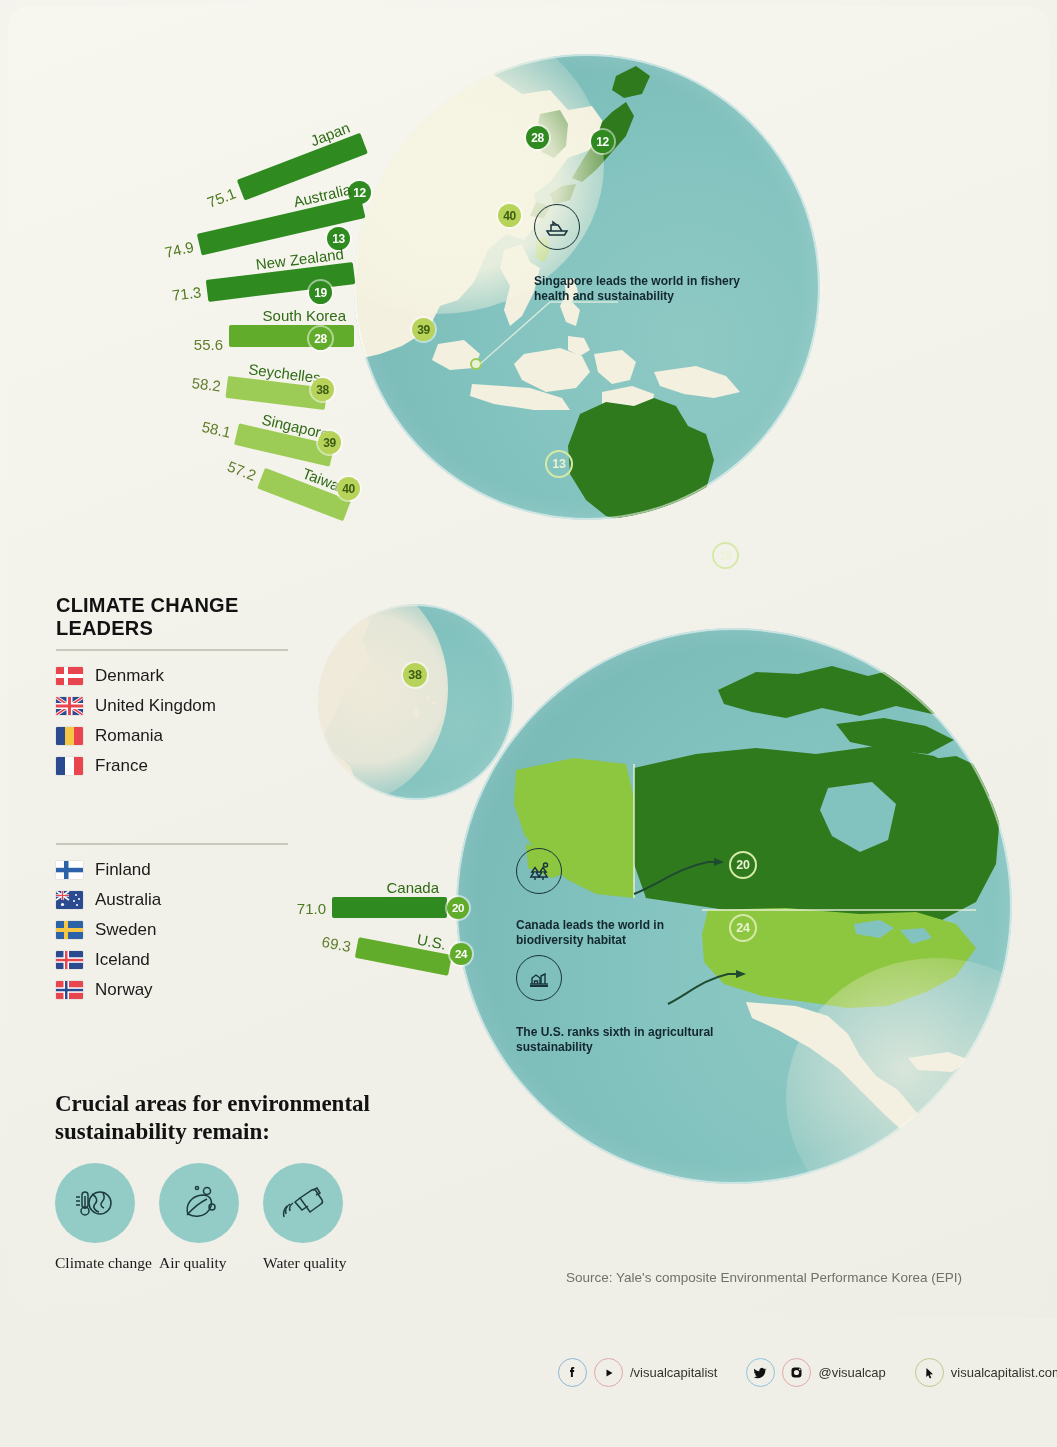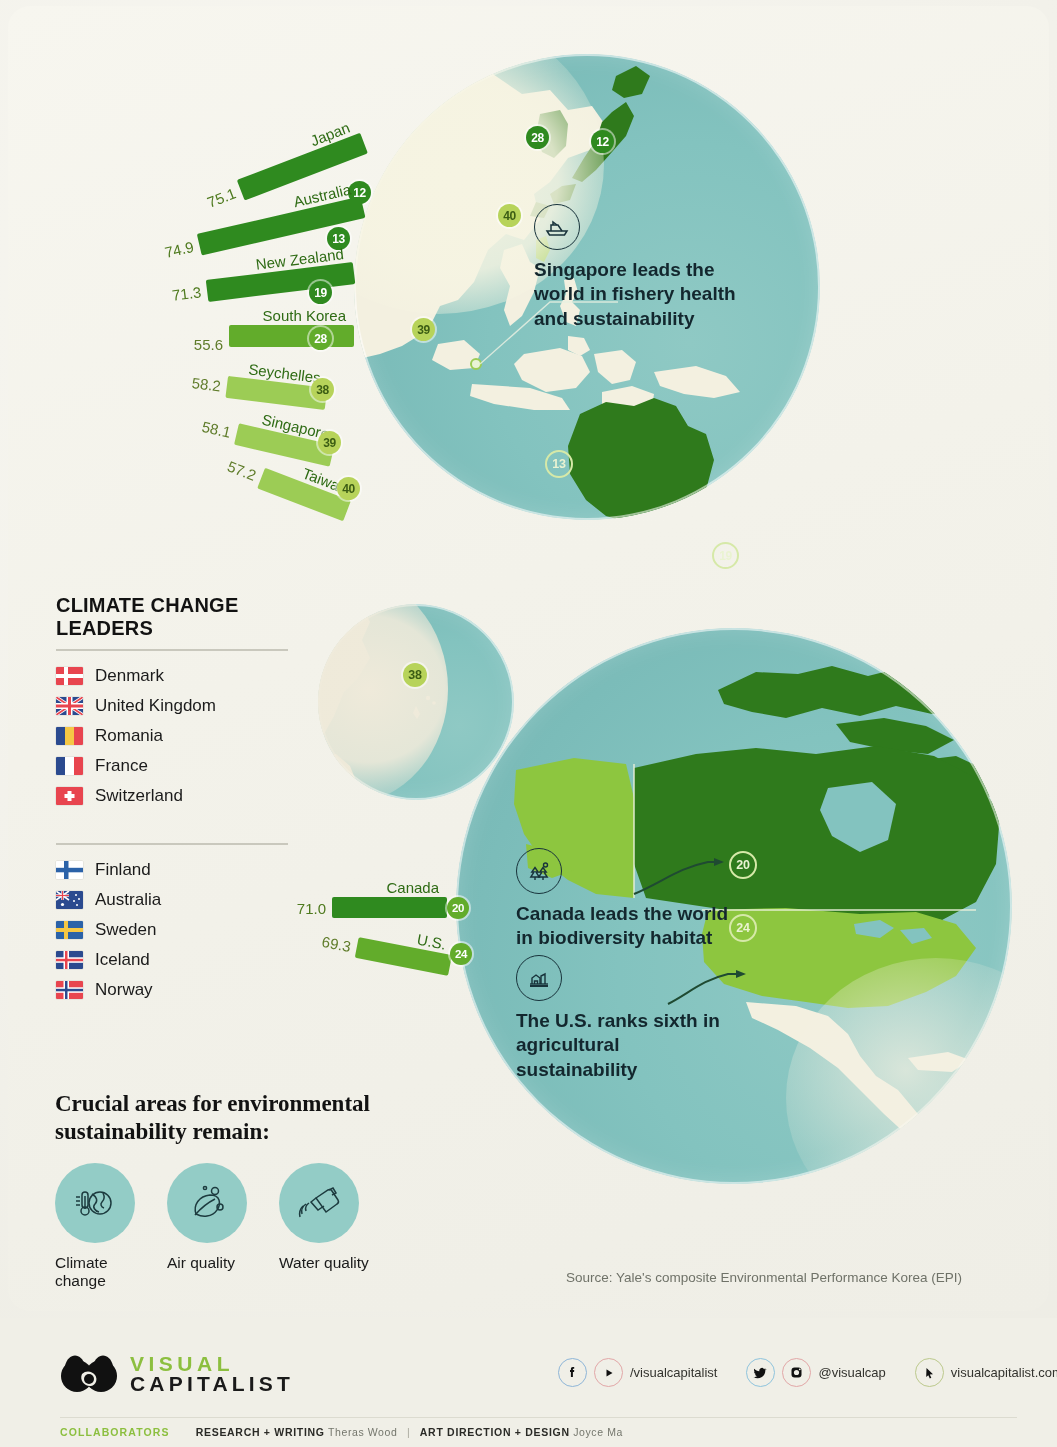--- a/index.html
+++ b/index.html
@@ -61,38 +61,38 @@
   .bar-name{position:absolute;bottom:100%;right:8px;
     font-size:15px;color:#2e6b14;white-space:nowrap;margin-bottom:1px;}
   .bar-val{position:absolute;right:100%;top:50%;transform:translateY(-50%);
     margin-right:6px;font-size:15px;color:#5f7c2a;white-space:nowrap;}
   .bar-val.dark{color:#4e7a1e;}
 
   
   .callout{position:absolute;width:215px;}
   .callout .cicon{width:44px;height:44px;border-radius:50%;
     border:1.6px solid #18333b;display:flex;align-items:center;justify-content:center;}
-  .callout .ctext{margin-top:8px;font-size:19px;line-height:1.28;
+  .callout .ctext{margin-top:24px;font-size:12px;line-height:1.28;
     font-weight:bold;color:#13272e;}
 
   
   .legend{position:absolute;width:232px;}
   .legend h3{margin:0;font-size:20px;line-height:1.15;letter-spacing:.2px;
     font-weight:bold;color:#121212;text-transform:uppercase;}
   .legend .rule{height:2px;background:#c9c8bd;margin:9px 0 10px 0;}
   .legend .row{display:flex;align-items:center;gap:12px;height:30px;}
   .legend .flag{width:27px;height:18px;flex:0 0 27px;border-radius:1px;
     overflow:hidden;position:relative;box-shadow:0 0 0 .5px rgba(0,0,0,.10);}
   .legend .lname{font-size:17px;color:#1b1b1b;}
 
   
   #crucial{position:absolute;left:55px;top:1090px;width:430px;}
   #crucial .title{font-size:23px;font-weight:bold;line-height:1.2;color:#121212;
     font-family:"Liberation Serif", serif;}
-  #crucial .items{display:flex;gap:12px;margin-top:18px;}
+  #crucial .items{display:flex;gap:4px;margin-top:18px;font-family:Liberation Serif, serif;}
   #crucial .it{width:100px;text-align:left;}
   #crucial .disc{width:80px;height:80px;border-radius:50%;background:#93ccc6;
     display:flex;align-items:center;justify-content:center;}
   #crucial .cl{margin-top:11px;font-size:15.5px;line-height:1.18;color:#1b1b1b;}
 
   #source{position:absolute;left:566px;top:1270px;font-size:13.5px;color:#6f7268;}
 
   
   #footer{position:absolute;left:0;right:0;top:1318px;height:129px;background:#f0efe7;}
   #logo{position:absolute;left:60px;top:1350px;display:flex;align-items:center;gap:12px;}
@@ -382,30 +382,20 @@
       <span class="flag">
         <svg viewBox="0 0 27 18" width="27" height="18">
             <rect width="9" height="18" fill="#2b4a8f"></rect>
         <rect x="9" width="9" height="18" fill="#fff"></rect>
             <rect x="18" width="9" height="18" fill="#e8454f"></rect>
           </svg>
       </span>
       <span class="lname">France</span>
     </div>
 
-    <div class="row">
-      <span class="flag">
-        <svg viewBox="0 0 27 18" width="27" height="18">
-            <rect width="27" height="18" fill="#e8454f"></rect>
-        <rect x="11.5" y="4" width="4" height="10" fill="#fff"></rect>
-            <rect x="8.5" y="7" width="10" height="4" fill="#fff"></rect>
-          </svg>
-      </span>
-      <span class="lname">Switzerland</span>
-    </div>
   </div>
 
   <div class="legend" style="left:56px;top:834px;">
     <div class="rule"></div>
 
     <div class="row">
       <span class="flag">
         <svg viewBox="0 0 27 18" width="27" height="18">
             <rect width="27" height="18" fill="#fff"></rect>
         <rect x="8" width="4.5" height="18" fill="#2b62a8"></rect>
@@ -520,36 +510,20 @@
         <div class="cl">Water quality</div>
       </div>
 
     </div>
   </div>
 
   <div id="source">Source: Yale's composite Environmental Performance Korea (EPI)</div>
 
   <div id="footer"></div>
 
-  <div id="logo">
-    <span>
-      <svg width="58" height="44" viewBox="0 0 58 44">
-        <circle cx="17" cy="26" r="16" fill="#111"></circle>
-        <circle cx="41" cy="26" r="16" fill="#111"></circle>
-        <path d="M5 16 C8 2 22 2 25 16 Z" fill="#111"></path>
-        <path d="M33 16 C36 2 50 2 53 16 Z" fill="#111"></path>
-        <path d="M22 24 c4 -4 10 -3 13 1 c3 4 1 10 -4 11 c-6 1 -12 -6 -9 -12Z" fill="#f0efe7"></path>
-        <circle cx="29" cy="29" r="5" fill="#111"></circle>
-      </svg>
-    </span>
-    <span class="wordmark">
-      <div class="w1">VISUAL</div>
-      <div class="w2">CAPITALIST</div>
-    </span>
-  </div>
 
   <div id="social">
     <span class="sc" style="border:1.4px solid #8fb6d8;">
       <svg width="13" height="13" viewBox="0 0 13 13">
           <path d="M8.2 4.1h-1.3V3.2c0-.4.2-.5.5-.5h.8V1h-1.3C5.4 1 4.9 1.9 4.9 3.1v1H4v1.8h.9V11h2V5.9h1.2Z" fill="#111"></path>
         </svg>
     </span>
     <span class="sc" style="border:1.4px solid #e2a7a7;">
       <svg width="14" height="14" viewBox="0 0 14 14">
           <path d="M4.5 3.5 L10.5 7 L4.5 10.5 Z" fill="#111"></path>
@@ -572,23 +546,14 @@
     <span>@visualcap</span>
     <span class="sp"></span>
     <span class="sc" style="border:1.4px solid #bcc98c;">
       <svg width="14" height="14" viewBox="0 0 14 14">
           <path d="M4.5 2 L11 8.2 L7.8 8.5 L9.3 11.8 L7.8 12.5 L6.3 9.2 L4.2 11Z" fill="#111"></path>
         </svg>
     </span>
     <span>visualcapitalist.com</span>
   </div>
 
-  <div id="collab">
-    <span class="k">COLLABORATORS</span>
-    <span class="sep">&nbsp;&nbsp;</span>
-    <span class="lbl">RESEARCH + WRITING</span>
-    <span class="v">Theras Wood</span>
-    <span class="sep">|</span>
-    <span class="lbl">ART DIRECTION + DESIGN</span>
-    <span class="v">Joyce Ma</span>
-  </div>
 
 </div>
 
 </body></html>

